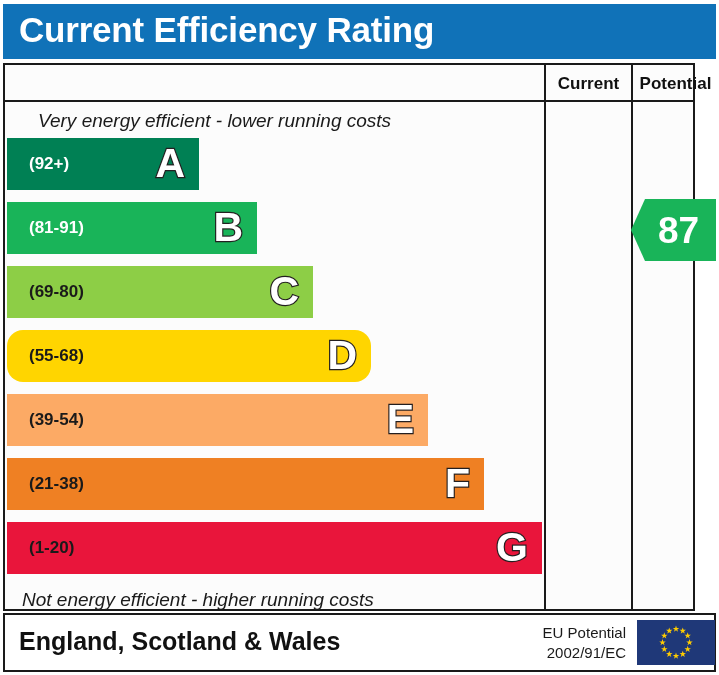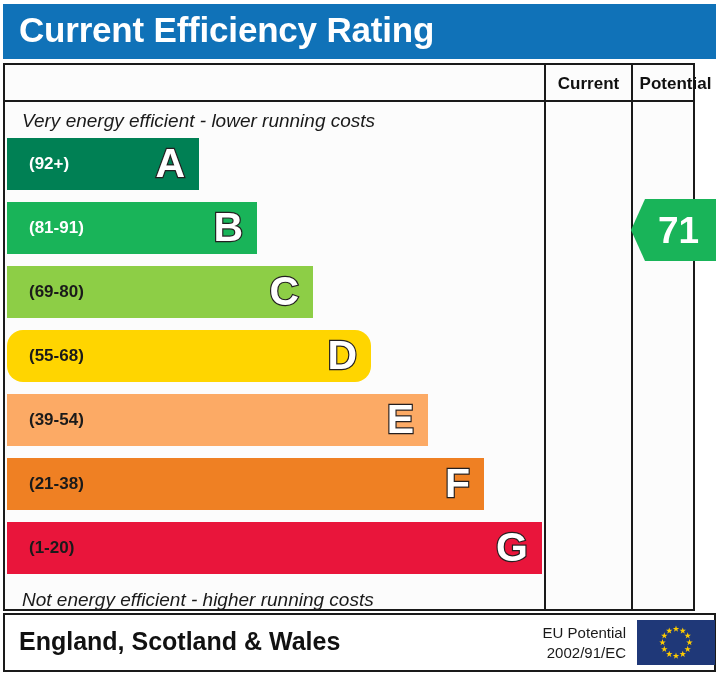--- a/index.html
+++ b/index.html
@@ -91,21 +91,21 @@
 
   
   .caption {
     position: absolute;
     left: 17px;
     font-style: italic;
     font-size: 19px;
     color: #1a1a1a;
     white-space: nowrap;
   }
-  .caption.top { top: 45px; }
+  .caption.top { top: 45px; margin-left: 16px; }
   .caption.bottom { top: 524px; }
 
   
   .band {
     position: absolute;
     left: 2px;
     height: 52px;
   }
   .band-range {
     position: absolute;
@@ -240,21 +240,21 @@
     </div>
 
     <div class="band" style="top: 457px; width: 535px; background: rgb(233, 21, 59);">
       <span class="band-range" style="color: rgb(26, 26, 26);">(1-20)</span>
       <span class="band-letter">G</span>
     </div>
 
   </div>
 
   <div class="rating" id="rating-potential" style="left: 631px; top: 199px; width: 85px; background: rgb(25, 180, 89);">
-    <span class="rating-value">71</span>
+    <span class="rating-value">87</span>
   </div>
 
   <div class="footer-frame">
     <div class="footer-region">England, Scotland &amp; Wales</div>
     <div class="footer-directive">
       <div>EU Potential</div>
       <div>2002/91/EC</div>
     </div>
     <div class="eu-flag">
       <svg width="78" height="45" viewBox="0 0 78 45" aria-hidden="true">

